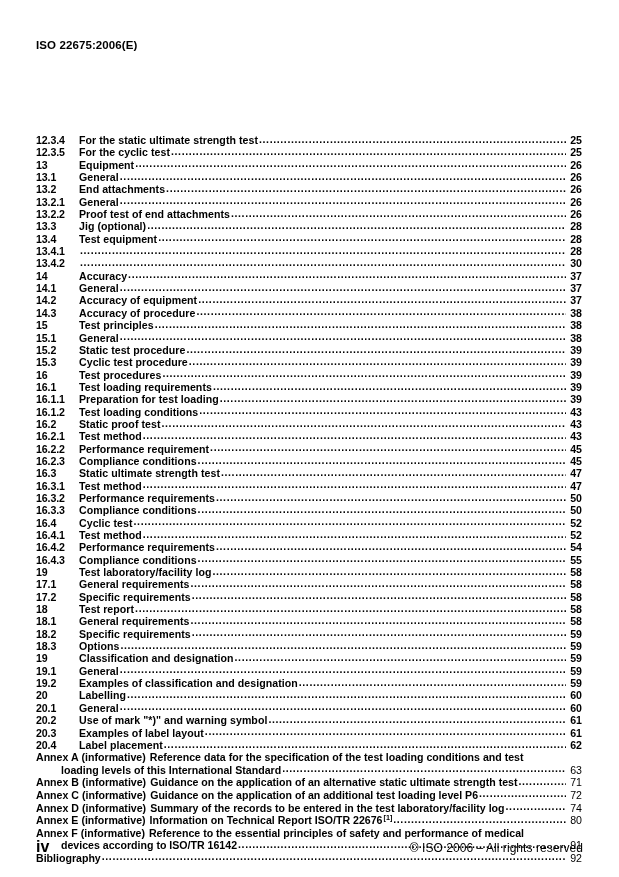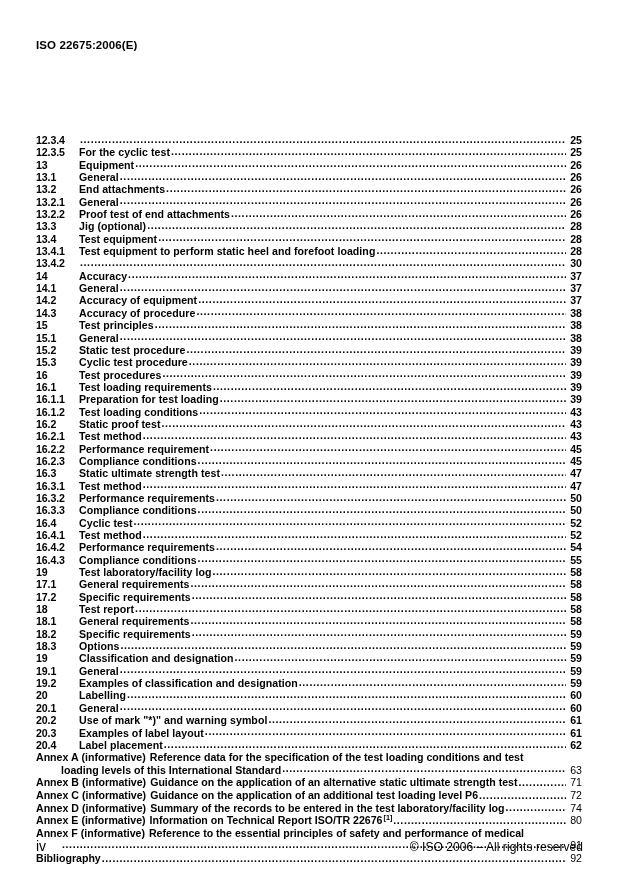--- a/index.html
+++ b/index.html
@@ -89,21 +89,21 @@
     letter-spacing: 0px;
   }
 
   
   .annex-block {
     font-size: 10.6px;
     line-height: 12.6px;
   }
   .annex-row {
     display: flex;
-    align-items: center;
+    align-items: flex-start;
     white-space: nowrap;
     font-size: 10.6px;
     line-height: 12.6px;
   }
   .annex-label {
     font-weight: bold;
     flex: 0 0 auto;
   }
   .annex-kind {
     font-weight: bold;
@@ -131,40 +131,41 @@
   .footer {
     position: absolute;
     left: 36px;
     right: 36px;
     top: 838px;
     display: flex;
     justify-content: space-between;
     align-items: baseline;
   }
   .footer-page-num {
-    font-size: 14px;
-    font-weight: normal;
+    font-size: 16px;
+    font-weight: bold;
   }
   .footer-copyright {
     font-size: 12px;
     font-weight: normal;
     letter-spacing: 0.05px;
   }
 </style>
 </head>
 <body>
 
 <div class="page">
 
   <div class="doc-header">ISO 22675:2006(E)</div>
 
   <div class="toc">
     <div id="toc-rows">
         <div class="toc-row">
           <span class="toc-num">12.3.4</span>
+          <span class="toc-title">For the static ultimate strength test</span>
           <span class="leader"></span>
           <span class="toc-page">25</span>
         </div>
         <div class="toc-row">
           <span class="toc-num">12.3.5</span>
           <span class="toc-title">For the cyclic test</span>
           <span class="leader"></span>
           <span class="toc-page">25</span>
         </div>
         <div class="toc-row">
@@ -204,21 +205,20 @@
           <span class="toc-page">28</span>
         </div>
         <div class="toc-row">
           <span class="toc-num">13.4</span>
           <span class="toc-title">Test equipment</span>
           <span class="leader"></span>
           <span class="toc-page">28</span>
         </div>
         <div class="toc-row">
           <span class="toc-num">13.4.1</span>
-          <span class="toc-title">Test equipment to perform static heel and forefoot loading</span>
           <span class="leader"></span>
           <span class="toc-page">28</span>
         </div>
         <div class="toc-row">
           <span class="toc-num">13.4.2</span>
           <span class="leader"></span>
           <span class="toc-page">30</span>
         </div>
         <div class="toc-row">
           <span class="toc-num">14</span>
@@ -493,20 +493,21 @@
           <span class="annex-title"><span>Information on Technical Report ISO/TR 22676</span><sup>[1]</sup></span>
           <span class="leader"></span>
           <span class="toc-page">80</span>
         </div>
         <div class="annex-row">
           <span class="annex-label">Annex F</span>
           <span class="annex-kind">(informative)</span>
           <span class="annex-title"><span>Reference to the essential principles of safety and performance of medical</span></span>
         </div>
         <div class="annex-wrap-row">
+          <span class="annex-title">devices according to ISO/TR 16142</span>
           <span class="leader"></span>
           <span class="toc-page">91</span>
         </div>
       </div>
     <div id="biblio-row">
         <div class="annex-row">
           <span class="annex-label">Bibliography</span>
           <span class="leader"></span>
           <span class="toc-page">92</span>
         </div>

